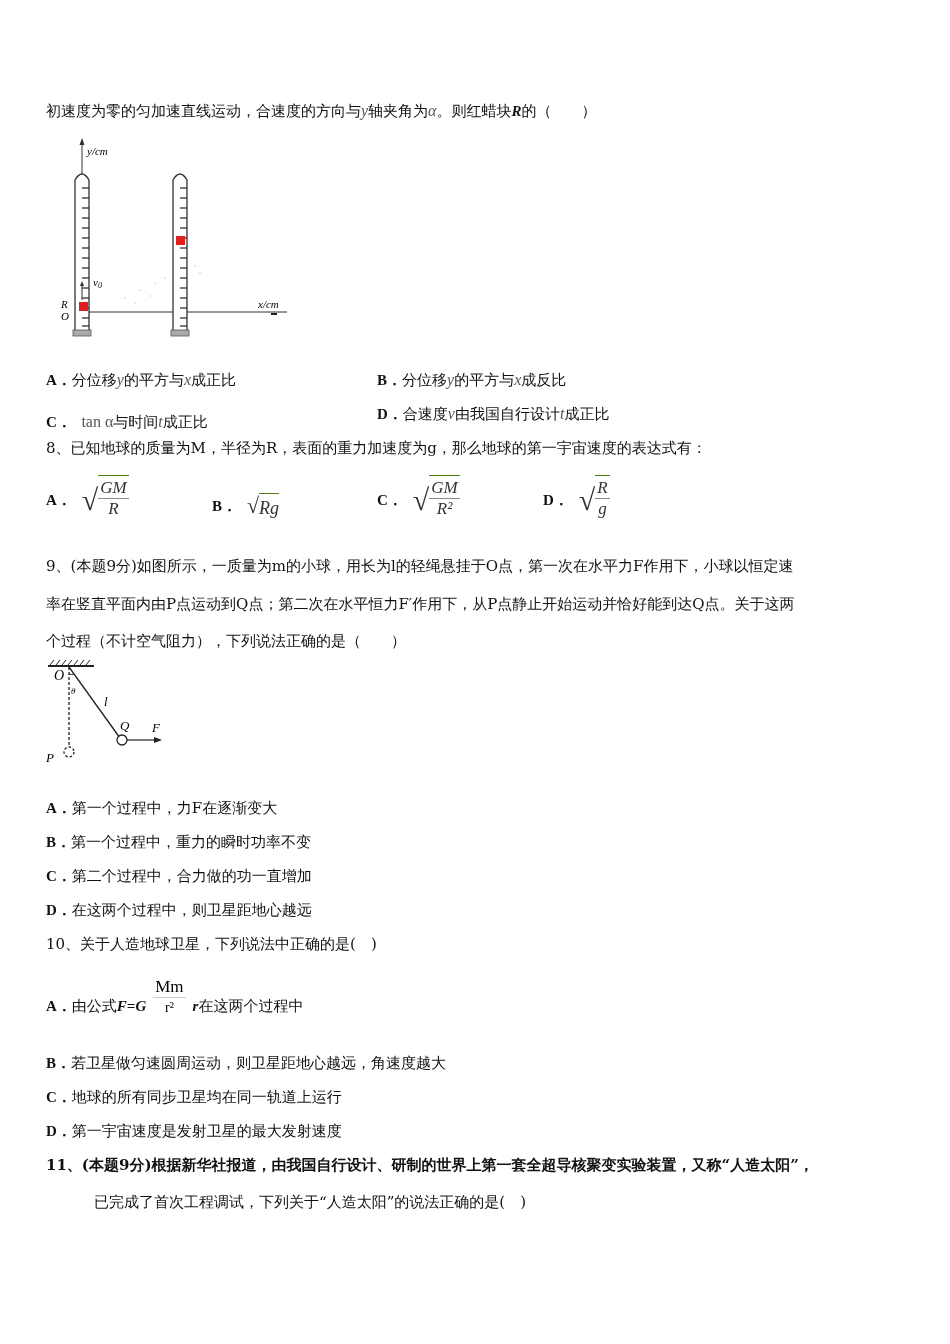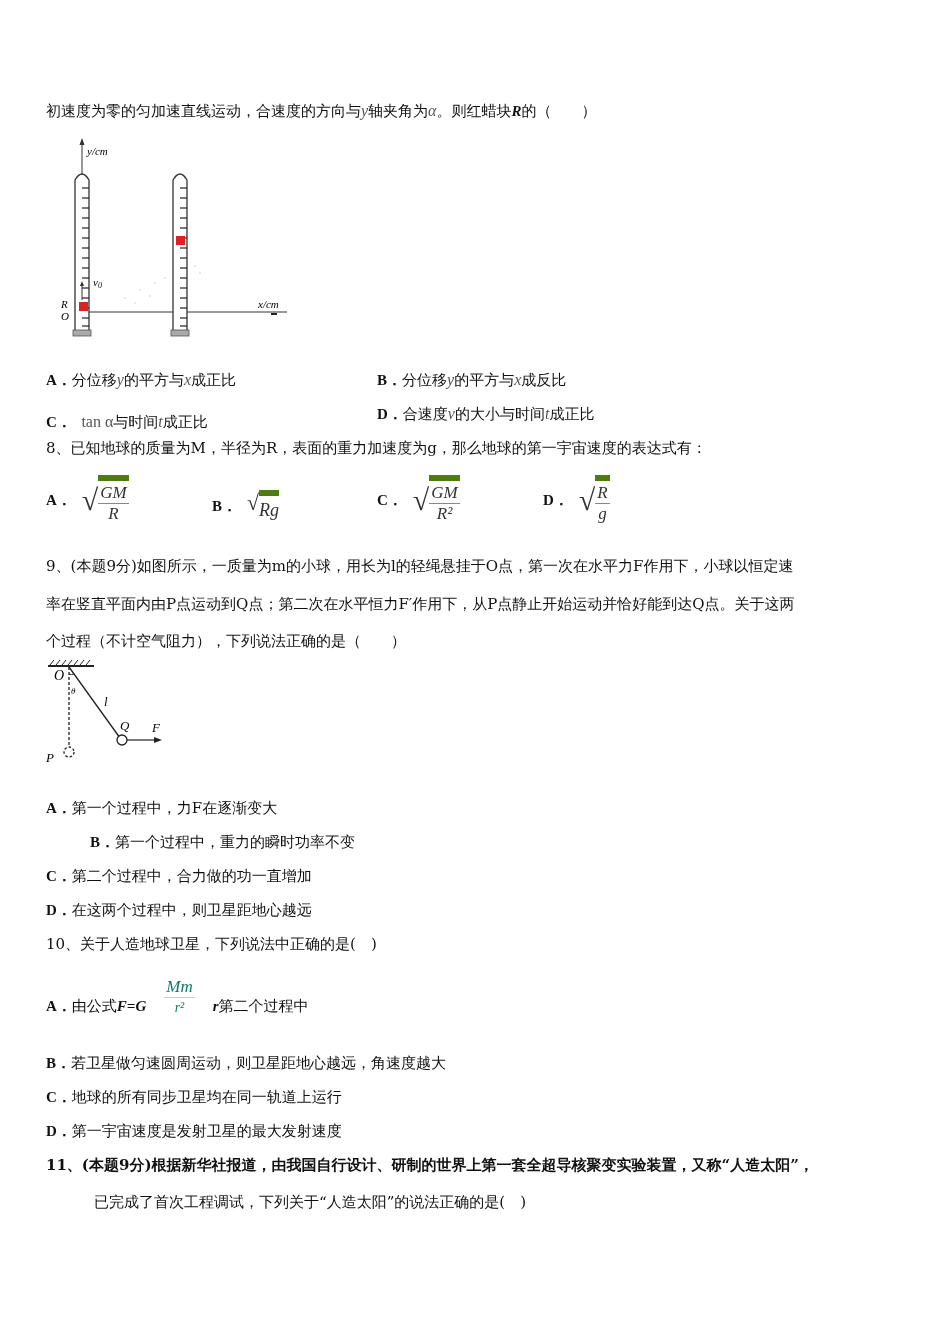--- a/index.html
+++ b/index.html
@@ -9,21 +9,21 @@
   .b { font-weight:bold; }
   .it { font-style:italic; font-family:"Liberation Serif",serif; }
   .var { font-style:italic; font-family:"Liberation Serif",serif; color:#555; font-size:16px; }
   .opt { position:absolute; font-size:15px; line-height:20px; white-space:nowrap; }
   .lbl { font-weight:bold; font-family:"Liberation Serif",serif; }
   .frac { display:inline-block; text-align:center; vertical-align:middle; }
   .frac .num { display:block; padding:0 2px; font-size:17px; line-height:20px; }
   .frac .den { display:block; border-top:1px solid #888; padding:0 2px; font-size:17px; line-height:20px; }
   .sqrt { display:inline-flex; align-items:stretch; }
   .sqrt .rad { font-style:normal; font-size:30px; line-height:50px; color:#333; }
-  .sqrt .body { border-top:6px solid #4d7c0f; padding-top:2px; }
+  .sqrt .body { border-top:1px solid #4d7c0f; padding-top:2px; }
   svg text { font-family:"Liberation Serif",serif; }
 </style>
 </head>
 <body>
 
 <div class="line" style="left:46px;top:101px;text-align:center;">
   <span>初速度为零的匀加速直线运动，合速度的方向与</span><span class="var">y</span><span>轴夹角为</span><span class="var">α</span><span>。则红蜡块</span><span class="it b">R</span><span>的（　　）</span>
 </div>
 
 <div style="position:absolute;left:55px;top:138px;width:240px;height:205px;">
@@ -102,21 +102,21 @@
 <div class="opt" style="left:46px;top:370px;">
   <span class="lbl">A．</span><span>分位移</span><span class="var">y</span><span>的平方与</span><span class="var">x</span><span>成正比</span>
 </div>
 <div class="opt" style="left:377px;top:370px;">
   <span class="lbl">B．</span><span>分位移</span><span class="var">y</span><span>的平方与</span><span class="var">x</span><span>成反比</span>
 </div>
 <div class="opt" style="left:46px;top:404px;margin-top:8px;">
   <span class="lbl">C．</span>&nbsp;&nbsp;<span class="var" style="font-style:normal">tan α</span><span>与时间</span><span class="var">t</span><span>成正比</span>
 </div>
 <div class="opt" style="left:377px;top:404px;">
-  <span class="lbl">D．</span><span>合速度</span><span class="var">v</span><span>的大小与时间</span><span class="var">t</span><span>成正比</span>
+  <span class="lbl">D．</span><span>合速度</span><span class="var">v</span><span>由我国自行设计</span><span class="var">t</span><span>成正比</span>
 </div>
 
 <div class="line" style="left:46px;top:438px;">8、已知地球的质量为M，半径为R，表面的重力加速度为g，那么地球的第一宇宙速度的表达式有：</div>
 
 <div class="opt" style="left:46px;top:472px;height:56px;display:flex;align-items:center;">
   <span class="lbl">A．</span>
   <span class="sqrt" style="margin-left:10px;font-family:'Liberation Serif',serif;font-style:italic;color:#333;">
       <span class="rad">√</span>
       <span class="body"><span class="frac"><span class="num">GM</span><span class="den">R</span></span></span>
     </span>
@@ -169,36 +169,36 @@
     <text x="10" y="22" font-size="14" font-style="italic">O</text>
     <text x="27" y="36" font-size="9" font-style="italic">θ</text>
     <text x="60" y="48" font-size="13" font-style="italic">l</text>
     <text x="76" y="72" font-size="13" font-style="italic">Q</text>
     <text x="108" y="74" font-size="13" font-style="italic">F</text>
     <text x="2" y="104" font-size="13" font-style="italic">P</text>
   </svg>
 </div>
 
 <div class="opt" style="left:46px;top:798px;"><span class="lbl">A．</span><span>第一个过程中，力F在逐渐变大</span></div>
-<div class="opt" style="left:46px;top:832px;margin-left:44px;"><span class="lbl">B．</span><span>第一个过程中，重力的瞬时功率不变</span></div>
+<div class="opt" style="left:46px;top:832px;"><span class="lbl">B．</span><span>第一个过程中，重力的瞬时功率不变</span></div>
 <div class="opt" style="left:46px;top:866px;"><span class="lbl">C．</span><span>第二个过程中，合力做的功一直增加</span></div>
 <div class="opt" style="left:46px;top:900px;"><span class="lbl">D．</span><span>在这两个过程中，则卫星距地心越远</span></div>
 
 <div class="line" style="left:46px;top:934px;">10、关于人造地球卫星，下列说法中正确的是(　)</div>
 
 <div class="opt" style="left:46px;top:966px;height:52px;display:flex;align-items:flex-end;">
   <span class="lbl" style="line-height:24px;">A．</span>
   <span style="line-height:24px;">由公式</span>
   <span class="it b" style="line-height:24px;">F=G</span>
-  <span class="frac" style="margin:0 18px;font-family:'Liberation Serif',serif;font-style:italic;color:#0f766e;vertical-align:bottom;">
+  <span class="frac" style="margin:0 7px;font-family:'Liberation Serif',serif;color:#000000;vertical-align:bottom;">
     <span class="num" style="font-size:17px;">Mm</span>
     <span class="den" style="font-size:14px;border-top:1px solid #ccc;">r²</span>
   </span>
   <span class="it b" style="line-height:24px;">r</span>
-  <span style="line-height:24px;">第二个过程中</span>
+  <span style="line-height:24px;">在这两个过程中</span>
 </div>
 
 <div class="opt" style="left:46px;top:1053px;"><span class="lbl">B．</span><span>若卫星做匀速圆周运动，则卫星距地心越远，角速度越大</span></div>
 <div class="opt" style="left:46px;top:1087px;"><span class="lbl">C．</span><span>地球的所有同步卫星均在同一轨道上运行</span></div>
 <div class="opt" style="left:46px;top:1121px;"><span class="lbl">D．</span><span>第一宇宙速度是发射卫星的最大发射速度</span></div>
 
 <div class="line" style="left:46px;top:1155px;font-weight:bold;">11、(本题9分)根据新华社报道，由我国自行设计、研制的世界上第一套全超导核聚变实验装置，又称“人造太阳”，</div>
 <div class="line" style="left:46px;top:1192px;margin-left:48px;">已完成了首次工程调试，下列关于“人造太阳”的说法正确的是(　)</div>
 
 </body></html>

